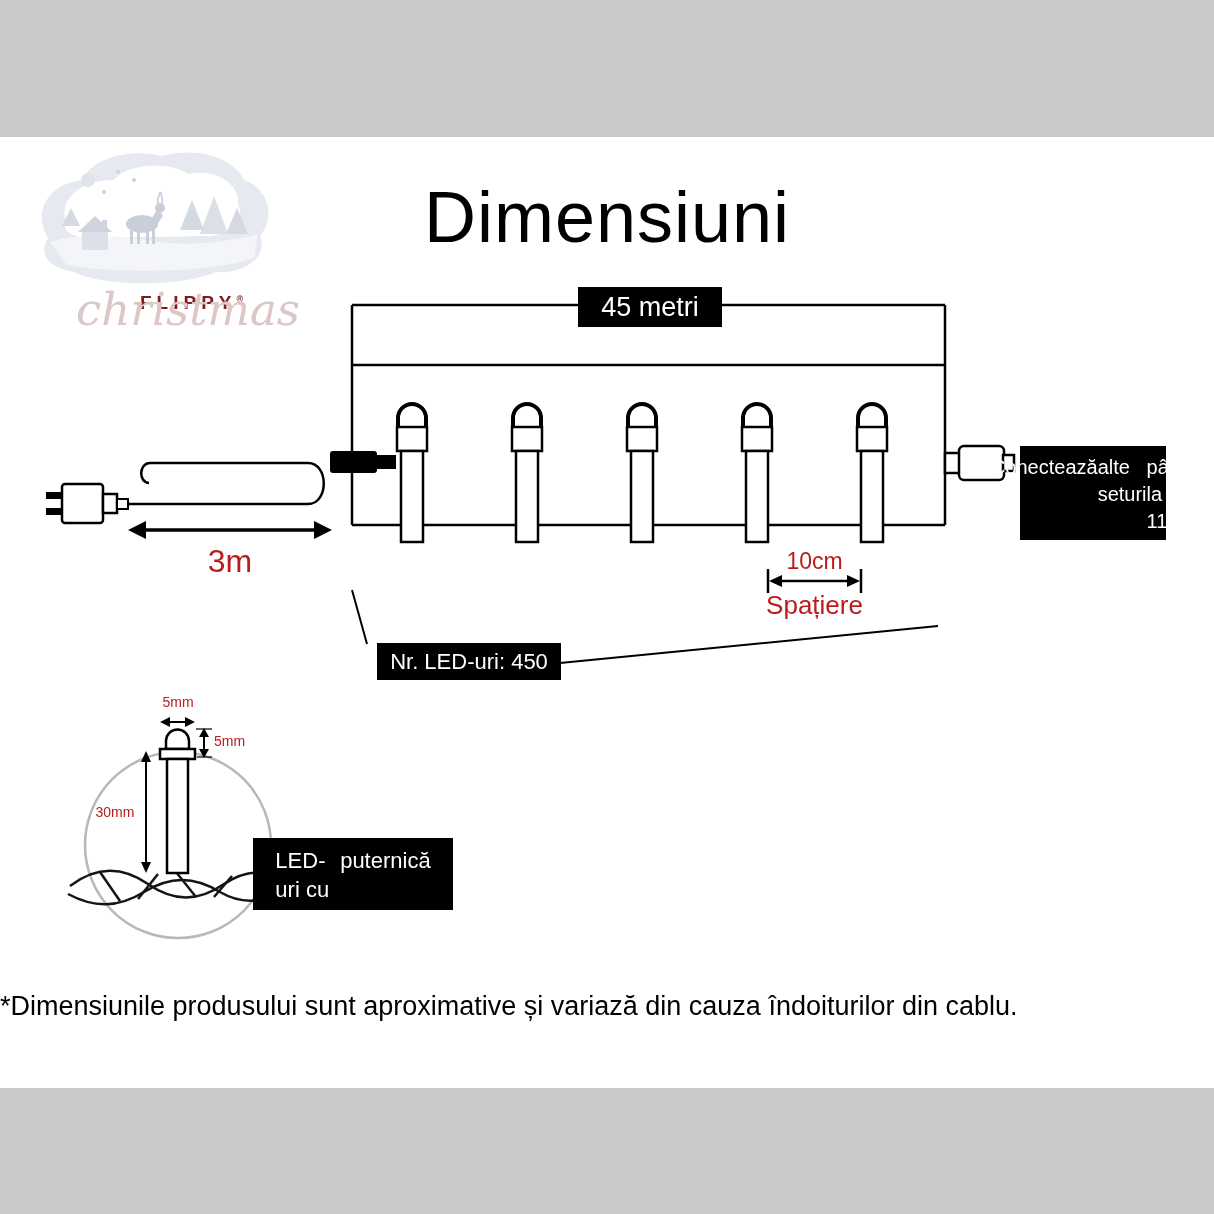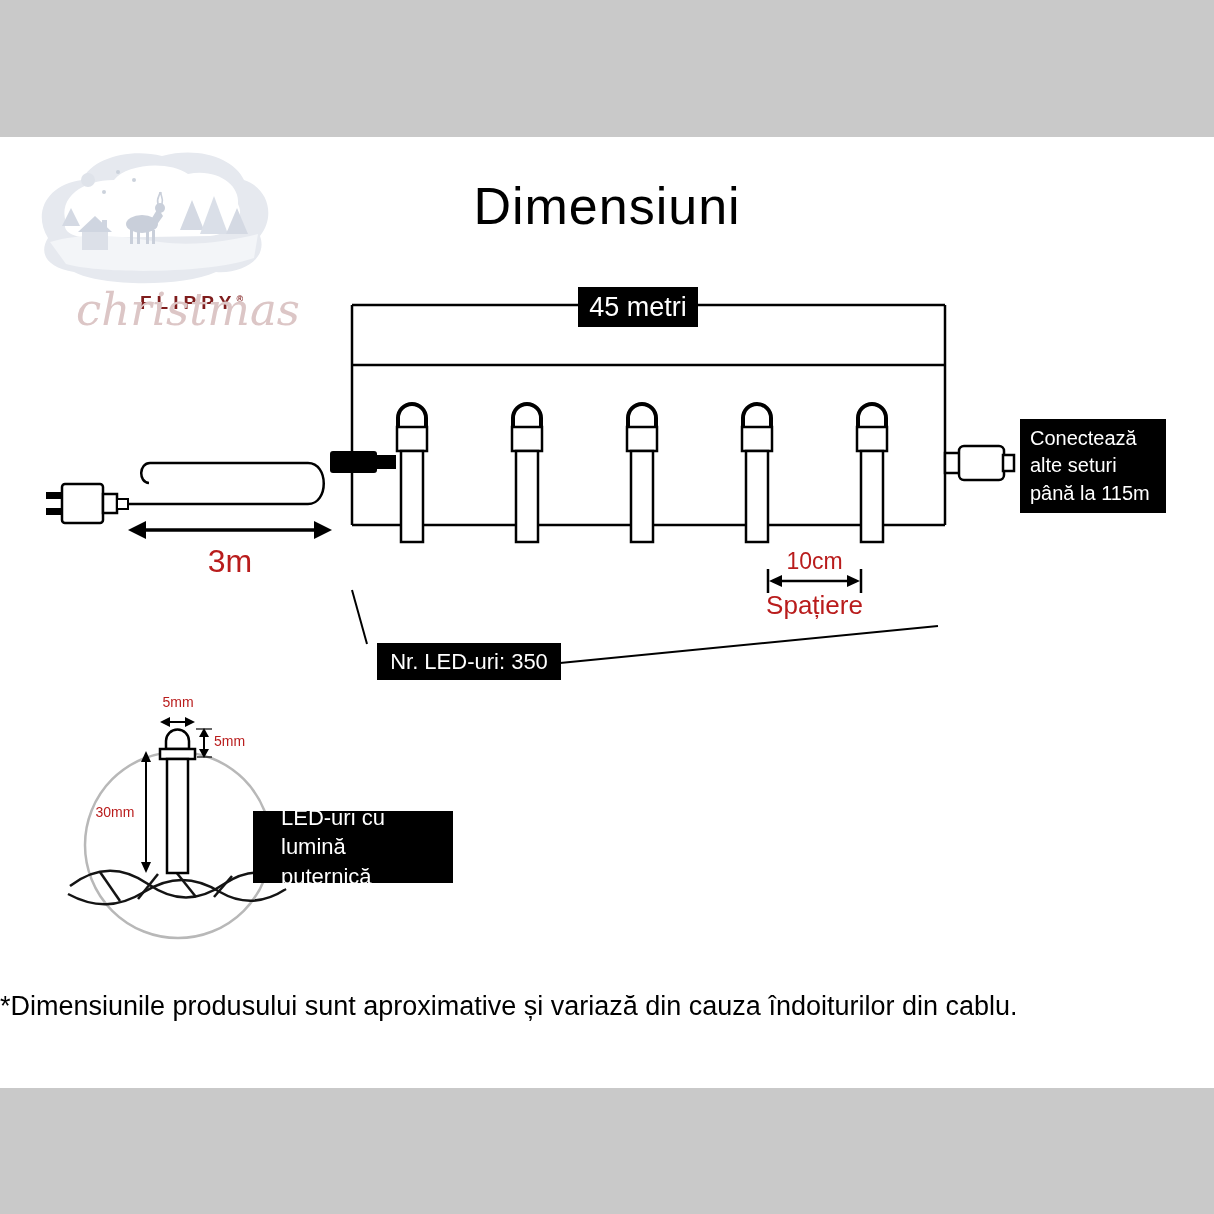--- a/index.html
+++ b/index.html
@@ -2,25 +2,25 @@
 <html><head>
 <meta charset="utf-8">
 <style>
   html,body{margin:0;padding:0;background:#ffffff;}
   .stage{position:relative;width:1214px;height:1214px;background:#ffffff;
          font-family:"Liberation Sans",sans-serif;color:#000;overflow:hidden;}
   .graybar{position:absolute;left:0;width:1214px;background:#c9c9c9;}
   .art{position:absolute;left:0;top:0;pointer-events:none;}
   .blackbox{position:absolute;background:#000;color:#fff;box-sizing:border-box;}
   .bb-center{display:flex;align-items:center;justify-content:center;text-align:center;}
-  .bb-left{display:flex;flex-direction:column;justify-content:center;text-align:left;}
+  .bb-left{display:flex;justify-content:center;text-align:left;margin-top:27px;}
   .bb-left span{display:block;}
   .lbl{position:absolute;color:#b91c1c;}
   .title{position:absolute;left:0;top:176px;width:1214px;text-align:center;
-         font-size:52px;font-weight:500;letter-spacing:1px;}
+         font-size:72px;font-weight:500;letter-spacing:1px;}
   .footnote{position:absolute;left:0;top:991px;width:1214px;text-align:left;font-size:27px;}
   .logo-flippy{position:absolute;left:140px;top:268px;width:140px;font-size:19px;
                letter-spacing:5px;color:#7f1d1d;font-weight:bold;margin-top:24px;}
   .logo-flippy sup{font-size:9px;letter-spacing:0;}
   .logo-script{position:absolute;left:76px;top:283px;width:210px;font-size:45px;
                font-family:"DejaVu Serif",serif;font-style:italic;color:#dcc6c6;}
 </style>
 </head>
 <body>
 
@@ -155,30 +155,30 @@
         <polygon points="204,758 199,749 209,749" stroke="none"></polygon>
       </g>
       <g stroke="#000" fill="#000">
         <line x1="146" y1="760" x2="146" y2="864" stroke-width="2"></line>
         <polygon points="146,751 141,762 151,762" stroke="none"></polygon>
         <polygon points="146,873 141,862 151,862" stroke="none"></polygon>
       </g>
     </g>
   </svg>
 
-  <div class="blackbox bb-center" style="left:578px;top:287px;width:120px;height:40px;font-size:27px;">45 metri</div>
+  <div class="blackbox bb-center" style="left:578px;top:287px;width:144px;height:40px;font-size:27px;">45 metri</div>
 
 
   <div class="blackbox bb-left" style="left:1020px;top:419px;width:146px;height:94px;font-size:20px;line-height:1.36;padding:8px 10px;">
     <span>Conectează</span>
     <span>alte seturi</span>
     <span>până la 115m</span>
   </div>
 
-  <div class="blackbox bb-center" style="left:377px;top:643px;width:184px;height:37px;font-size:22px;">Nr. LED-uri: 350</div>
+  <div class="blackbox bb-center" style="left:377px;top:643px;width:184px;height:37px;font-size:22px;">Nr. LED-uri: 450</div>
 
   <div class="blackbox bb-left" style="left:253px;top:811px;width:200px;height:72px;font-size:22px;line-height:1.32;padding:8px 28px;">
     <span>LED-uri cu lumină</span>
     <span>puternică</span>
   </div>
 
   <div class="lbl" style="left:175px;top:543px;width:110px;text-align:center;font-size:32px;">3m</div>
 
   <div class="lbl" style="left:768px;top:548px;width:93px;text-align:center;font-size:23px;">10cm</div>
 

